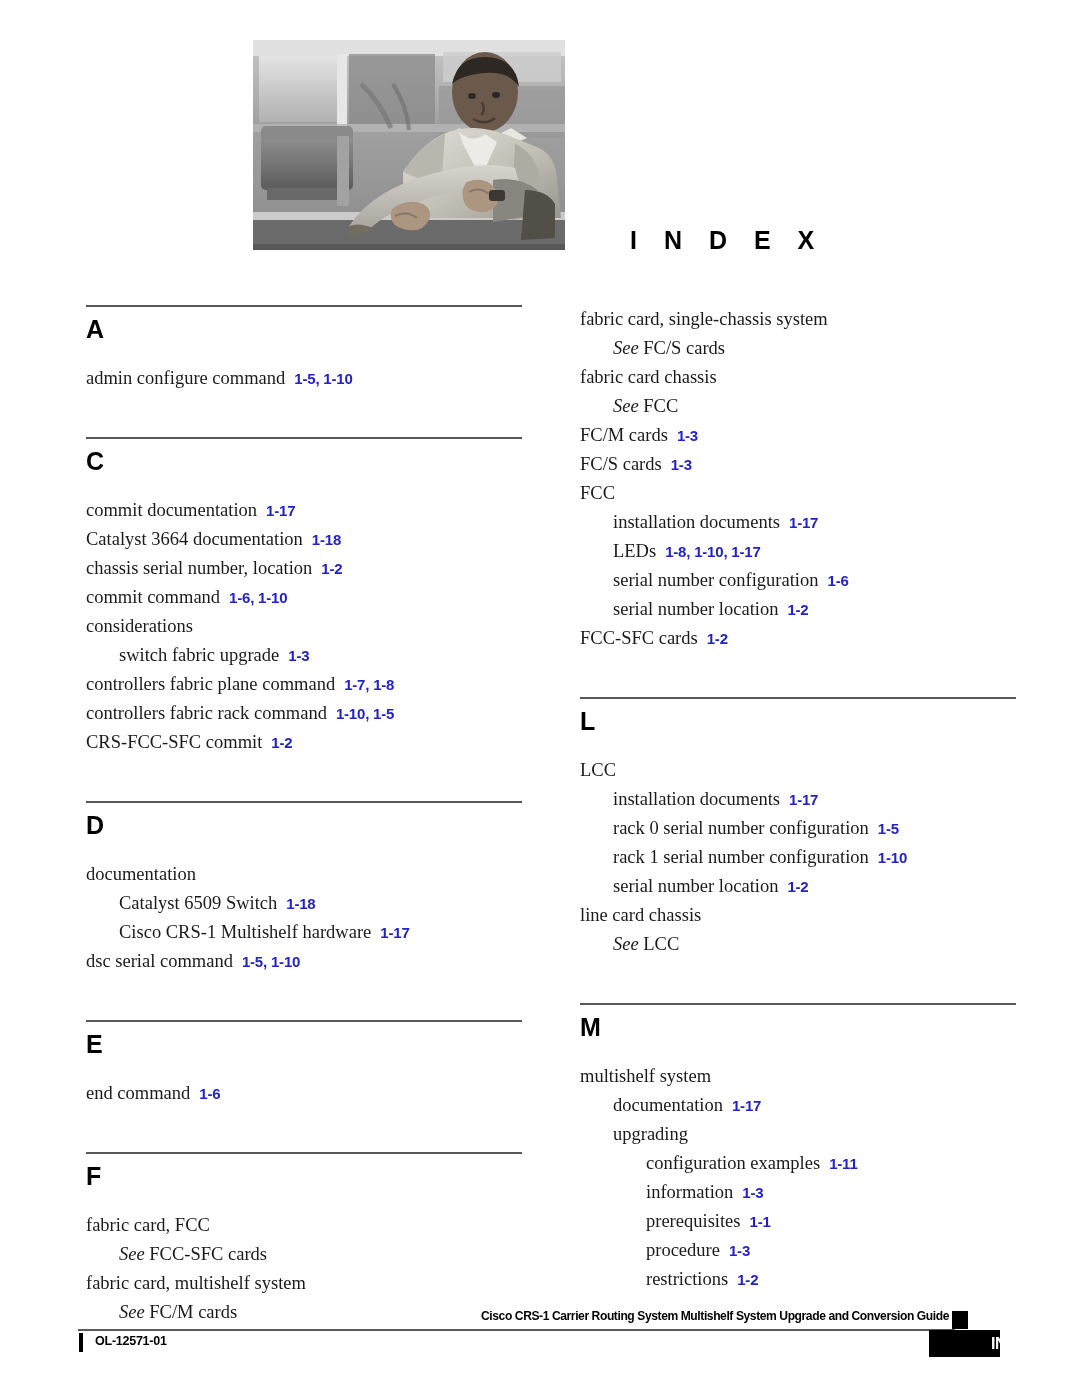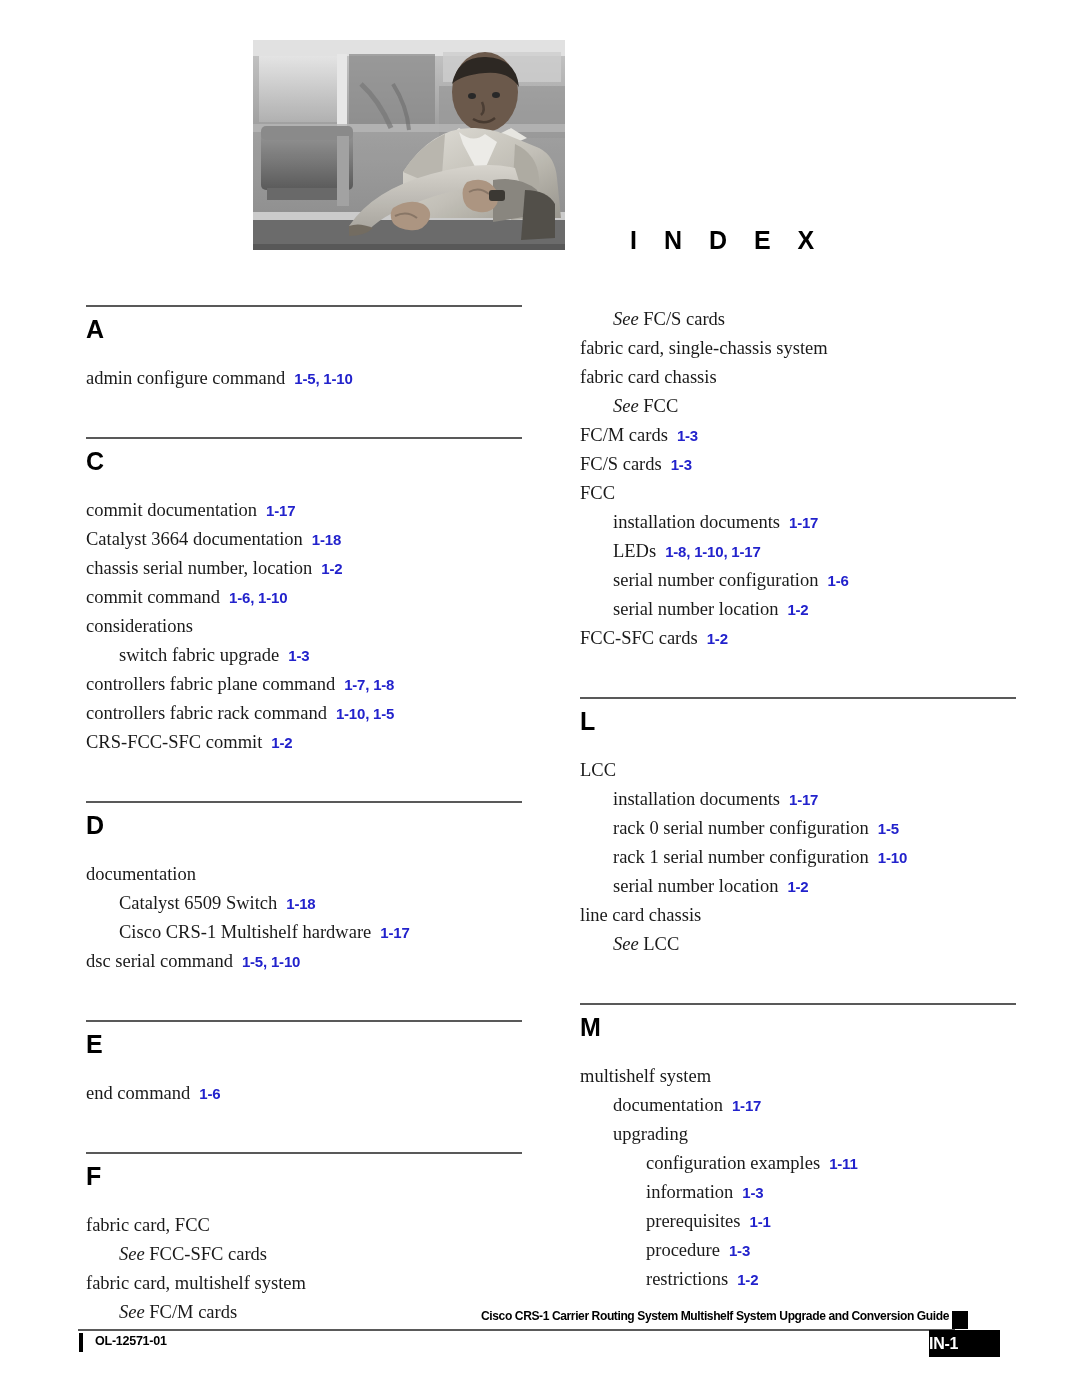--- a/index.html
+++ b/index.html
@@ -167,26 +167,27 @@
     height: 27px;
     background: #000000;
   }
   #footer-pagenum {
     position: absolute;
     left: 929px;
     top: 30px;
     width: 71px;
     height: 27px;
     line-height: 27px;
-    text-align: left;
+    text-align: right;
     font-family: "Liberation Sans", "DejaVu Sans", sans-serif;
     font-weight: bold;
     font-size: 16px;
     letter-spacing: -0.3px;
     color: #ffffff;
+    padding-left: 20px;
   }
 </style>
 </head>
 <body>
 
 <div id="header">
   <div id="hero-photo">
     <svg width="312" height="210" viewBox="0 0 312 210">
       <defs>
         <linearGradient id="gWall" x1="0" y1="0" x2="0" y2="1">
@@ -307,22 +308,22 @@
         <div class="entry lvl1"><span class="see">See </span><span class="term">FCC-SFC cards</span></div>
         <div class="entry lvl0"><span class="term">fabric card, multishelf system</span></div>
         <div class="entry lvl1"><span class="see">See </span><span class="term">FC/M cards</span></div>
       </div>
       <div class="section-gap"></div>
     </div>
   </div>
 <div class="column" id="col-right">
     <div class="letter-section">
       <div class="entries" style="margin-top: 0px;">
+        <div class="entry lvl0"><span class="term">fabric card, single-chassis system</span></div>
         <div class="entry lvl1"><span class="see">See </span><span class="term">FC/S cards</span></div>
-        <div class="entry lvl0"><span class="term">fabric card, single-chassis system</span></div>
         <div class="entry lvl0"><span class="term">fabric card chassis</span></div>
         <div class="entry lvl1"><span class="see">See </span><span class="term">FCC</span></div>
         <div class="entry lvl0"><span class="term">FC/M cards</span><span class="pages">1-3</span></div>
         <div class="entry lvl0"><span class="term">FC/S cards</span><span class="pages">1-3</span></div>
         <div class="entry lvl0"><span class="term">FCC</span></div>
         <div class="entry lvl1"><span class="term">installation documents</span><span class="pages">1-17</span></div>
         <div class="entry lvl1"><span class="term">LEDs</span><span class="pages">1-8, 1-10, 1-17</span></div>
         <div class="entry lvl1"><span class="term">serial number configuration</span><span class="pages">1-6</span></div>
         <div class="entry lvl1"><span class="term">serial number location</span><span class="pages">1-2</span></div>
         <div class="entry lvl0"><span class="term">FCC-SFC cards</span><span class="pages">1-2</span></div>

